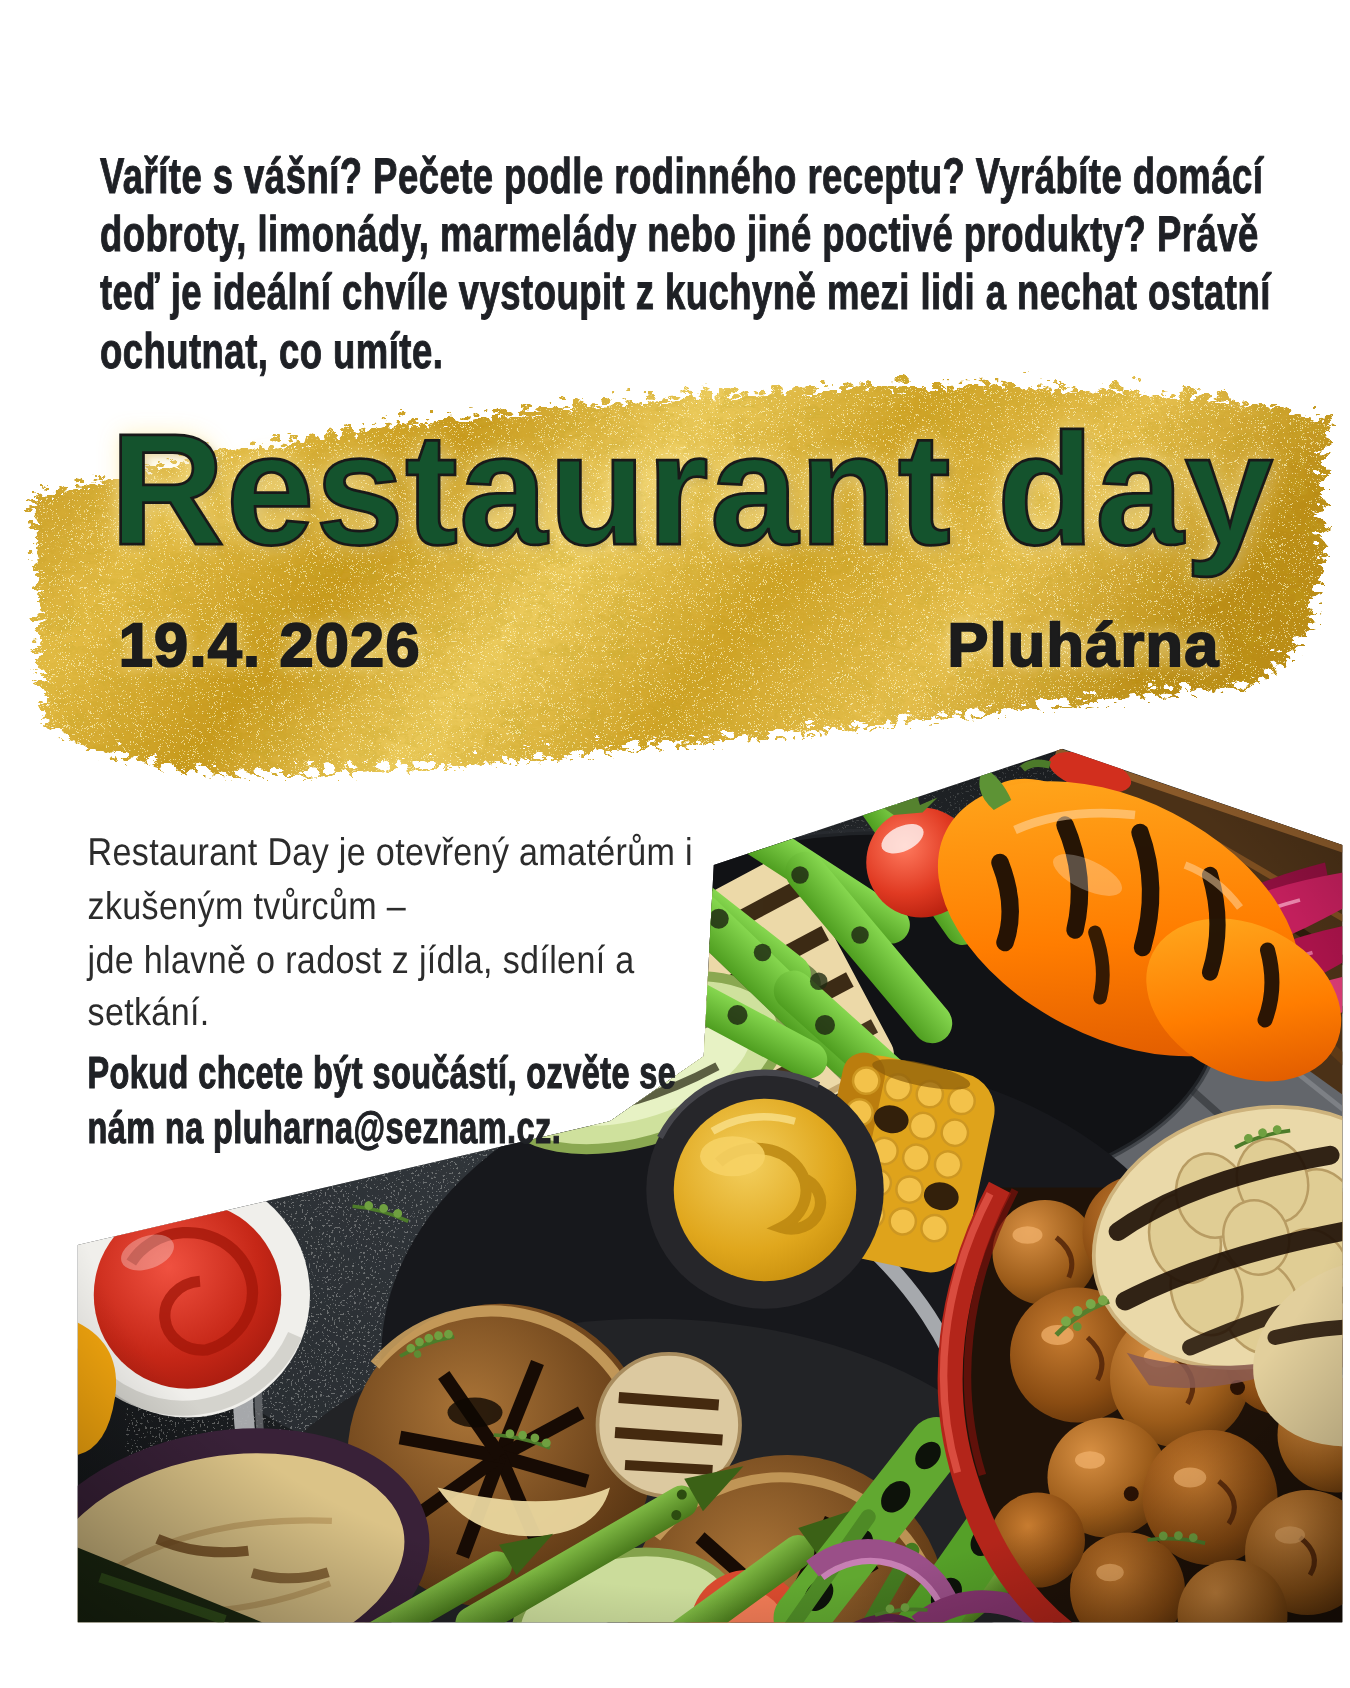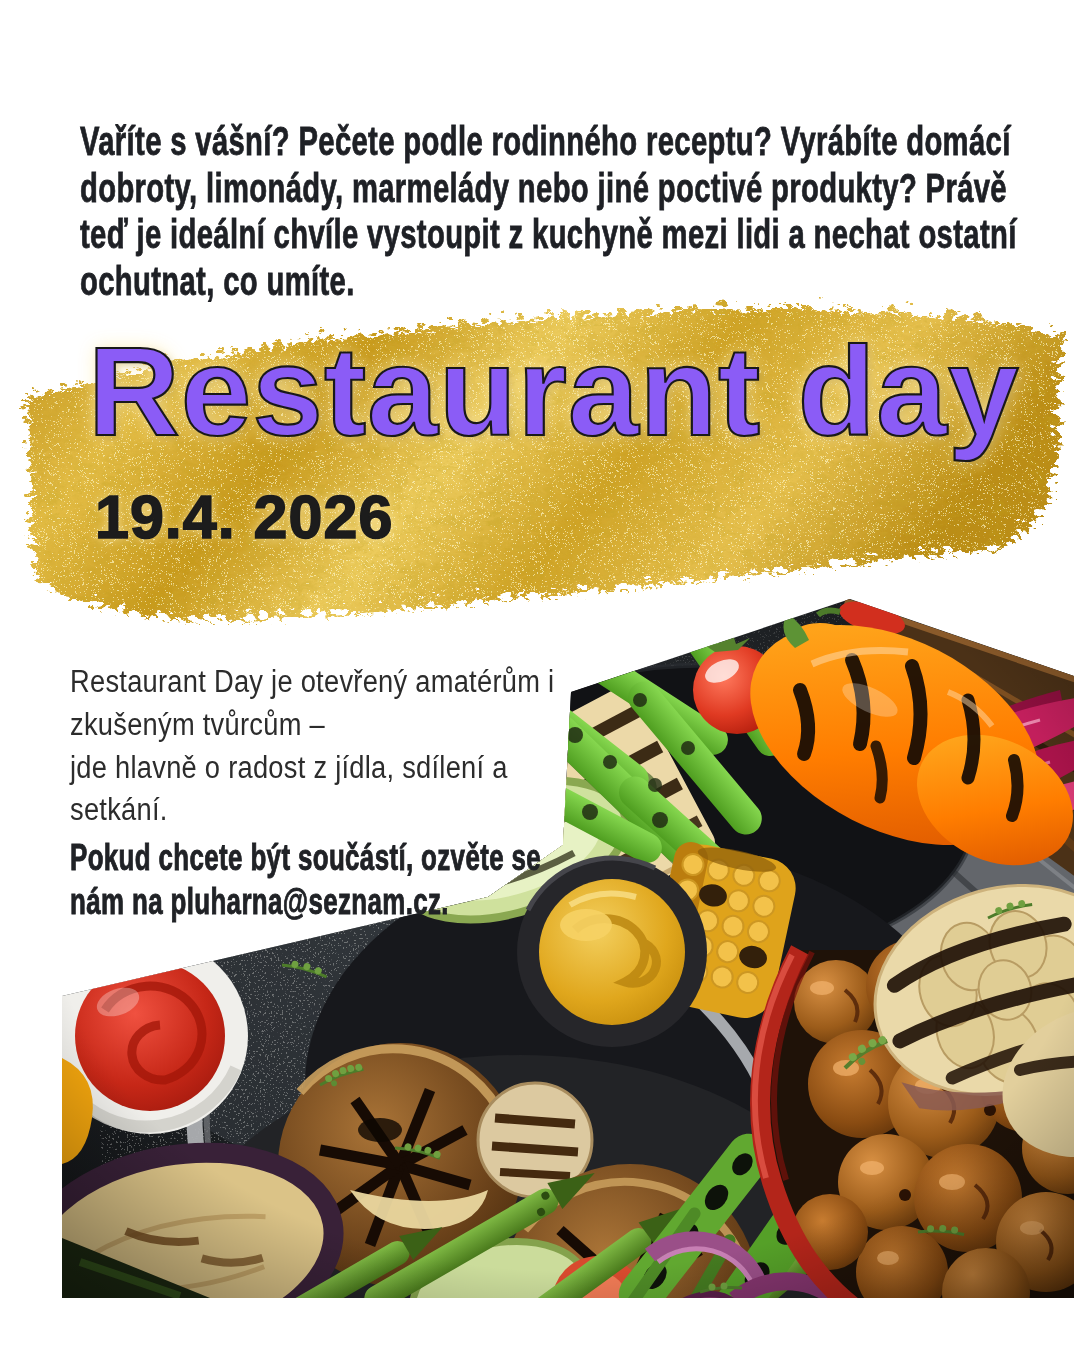--- a/index.html
+++ b/index.html
@@ -13,26 +13,26 @@
     font-weight:700;font-size:40px;line-height:46.6px;letter-spacing:.5px;
     color:#1e2025;-webkit-text-stroke:.8px #1e2025;
     transform:scaleX(.73);transform-origin:0 0;white-space:nowrap;
   }
   .intro span{display:block;}
   
   .gold-svg{position:absolute;left:0;top:0;z-index:1;}
   .headline{
     position:absolute;left:88px;top:328px;z-index:2;
     font-size:127px;line-height:127px;font-weight:700;letter-spacing:1px;
-    color:#8b5cf6;-webkit-text-stroke:2.2px #191919;white-space:nowrap;
+    color:#14532d;-webkit-text-stroke:2.2px #191919;white-space:nowrap;
     text-shadow:0 0 18px rgba(255,238,175,.85),3px 3px 6px rgba(120,85,0,.35);
   }
   .event-item{
     position:absolute;top:486px;z-index:2;
-    font-size:61px;line-height:63px;font-weight:700;letter-spacing:1px;
+    font-size:49px;line-height:63px;font-weight:700;letter-spacing:1px;
     color:#1c1c1c;-webkit-text-stroke:1.6px #1c1c1c;white-space:nowrap;
     text-shadow:0 0 12px rgba(255,240,185,.8);
   }
   .event-date{left:95px;}
   .event-time{left:477px;}
   .event-venue{left:758px;}
   
   .desc{
     position:absolute;left:70px;top:630px;z-index:3;
     font-size:31px;line-height:42.8px;color:#2c2c2c;letter-spacing:.3px;
@@ -98,20 +98,21 @@
       <use href="#goldPath" fill="url(#goldLin)"></use>
       <g clip-path="url(#goldClip)">
         <rect x="10" y="290" width="1060" height="330" filter="url(#mottle)" opacity="0.5"></rect>
         <rect x="10" y="290" width="1060" height="330" filter="url(#glitter)" opacity="0.65"></rect>
       </g>
     </g>
   </svg>
 
   <div class="headline">Restaurant day</div>
   <div class="event-item event-date">19.4. 2026</div>
+  <div class="event-item event-venue">Pluhárna</div>
 
   <p class="desc">
     <span>Restaurant Day je otevřený amatérům i</span>
     <span>zkušeným tvůrcům –</span>
     <span>jde hlavně o radost z jídla, sdílení a</span>
     <span>setkání.</span>
   </p>
 
   <p class="cta">
     <span>Pokud chcete být součástí, ozvěte se</span>

